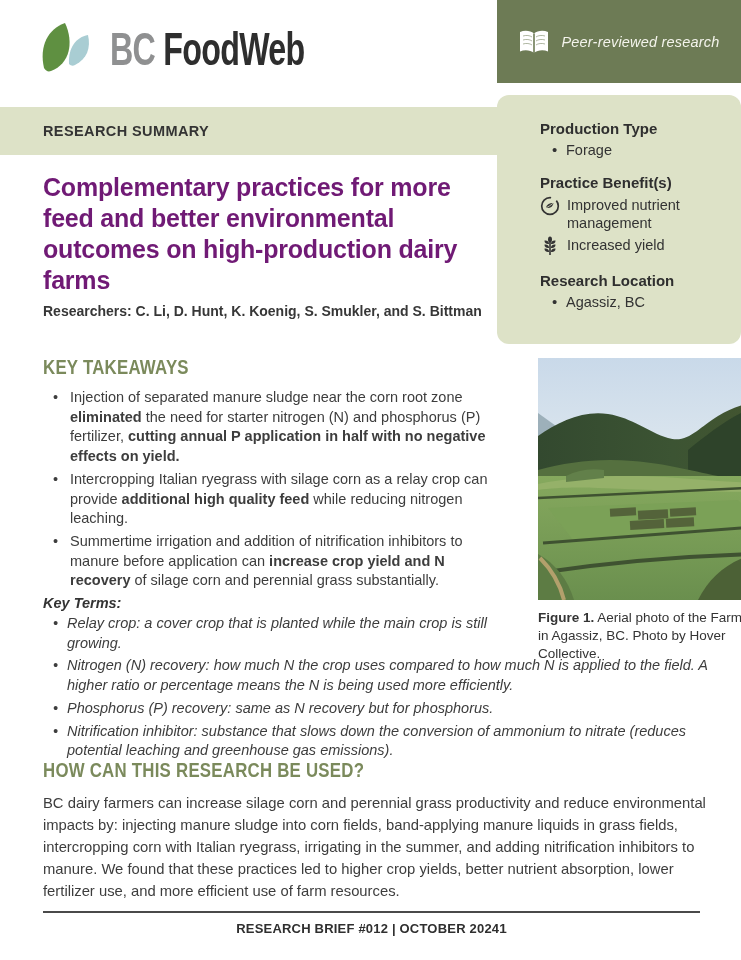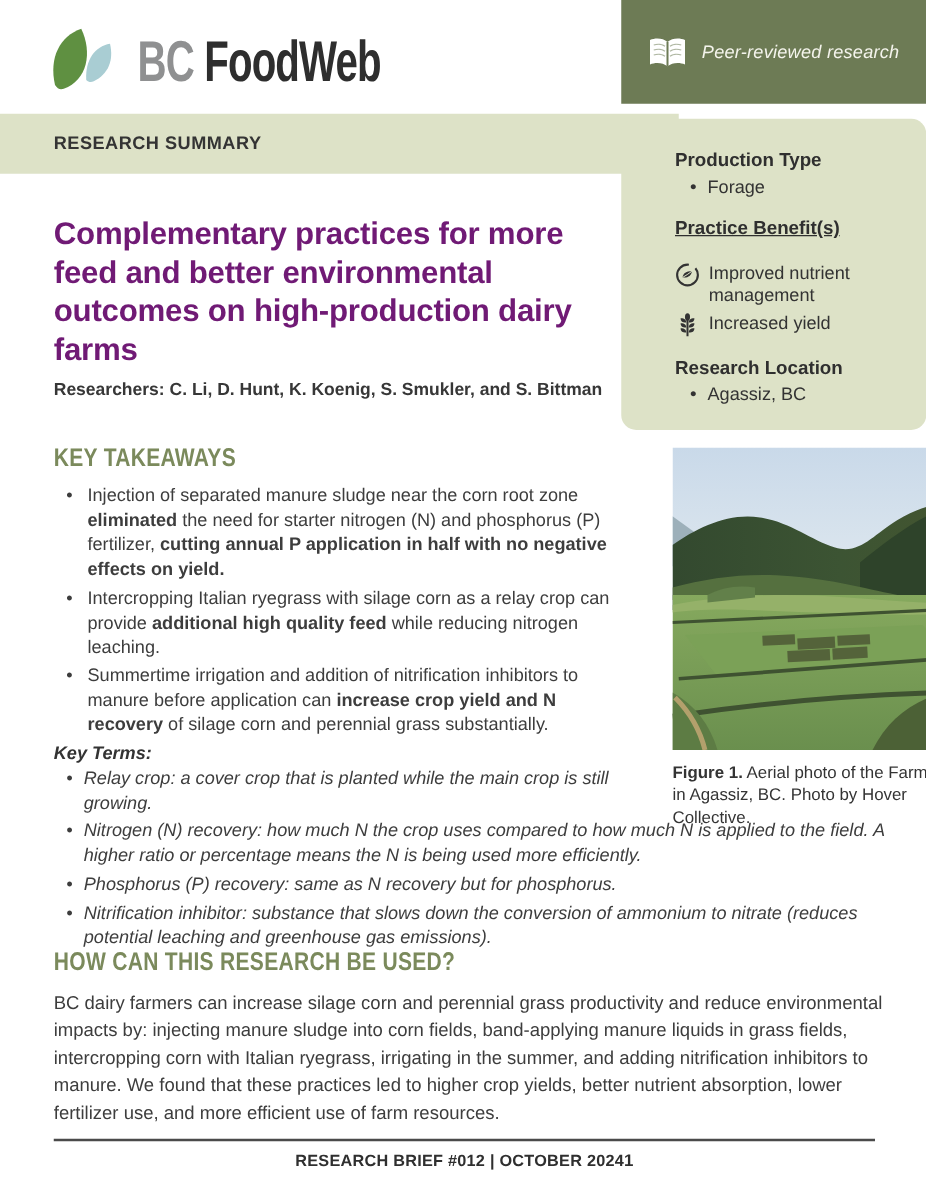--- a/index.html
+++ b/index.html
@@ -33,21 +33,21 @@
     position: absolute; left: 497px; top: 0; width: 244px; height: 83px;
     background: #6d7b55;
     display: flex; align-items: center; justify-content: center; gap: 11px;
   }
   .badge-label {
     color: #f4f4ec; font-style: italic; font-size: 14.5px; letter-spacing: 0.2px;
   }
 
   
   .band {
-    position: absolute; left: 0; top: 91px; width: 543px; height: 48px;
+    position: absolute; left: 0; top: 107px; width: 543px; height: 48px;
     background: #dde2c7; display: flex; align-items: center;
   }
   .band-label {
     margin-left: 43px; font-weight: 700; font-size: 14.5px;
     color: #343434; letter-spacing: 0.4px;
   }
 
   
   .sidebar {
     position: absolute; left: 497px; top: 95px; width: 244px; height: 249px;
@@ -168,21 +168,21 @@
   </div>
 
   <aside class="sidebar">
     <div class="group">
       <h3>Production Type</h3>
       <ul class="s-bullets">
         <li>Forage</li>
       </ul>
     </div>
     <div class="group">
-      <h3 style="margin-bottom:19px;text-decoration:underline;">Practice Benefit(s)</h3>
+      <h3 style="margin-bottom:5px;">Practice Benefit(s)</h3>
       <div class="benefit-row">
         <svg class="bicon" viewBox="0 0 20 20" aria-hidden="true">
           <circle cx="10" cy="10" r="8.3" fill="none" stroke="#333333" stroke-width="1.7" stroke-dasharray="40 6"></circle>
           <path d="M6 12 C6.5 8.5 9 7 13.5 7 C13 10.5 10.5 12.5 6 12 Z" fill="#333333"></path>
           <path d="M6 12 C8.5 10.5 11 9 13.5 7" stroke="#dde2c7" stroke-width="0.8" fill="none"></path>
         </svg>
         <span class="blabel">Improved nutrient management</span>
       </div>
       <div class="benefit-row">
         <svg class="bicon" viewBox="0 0 20 20" aria-hidden="true">

